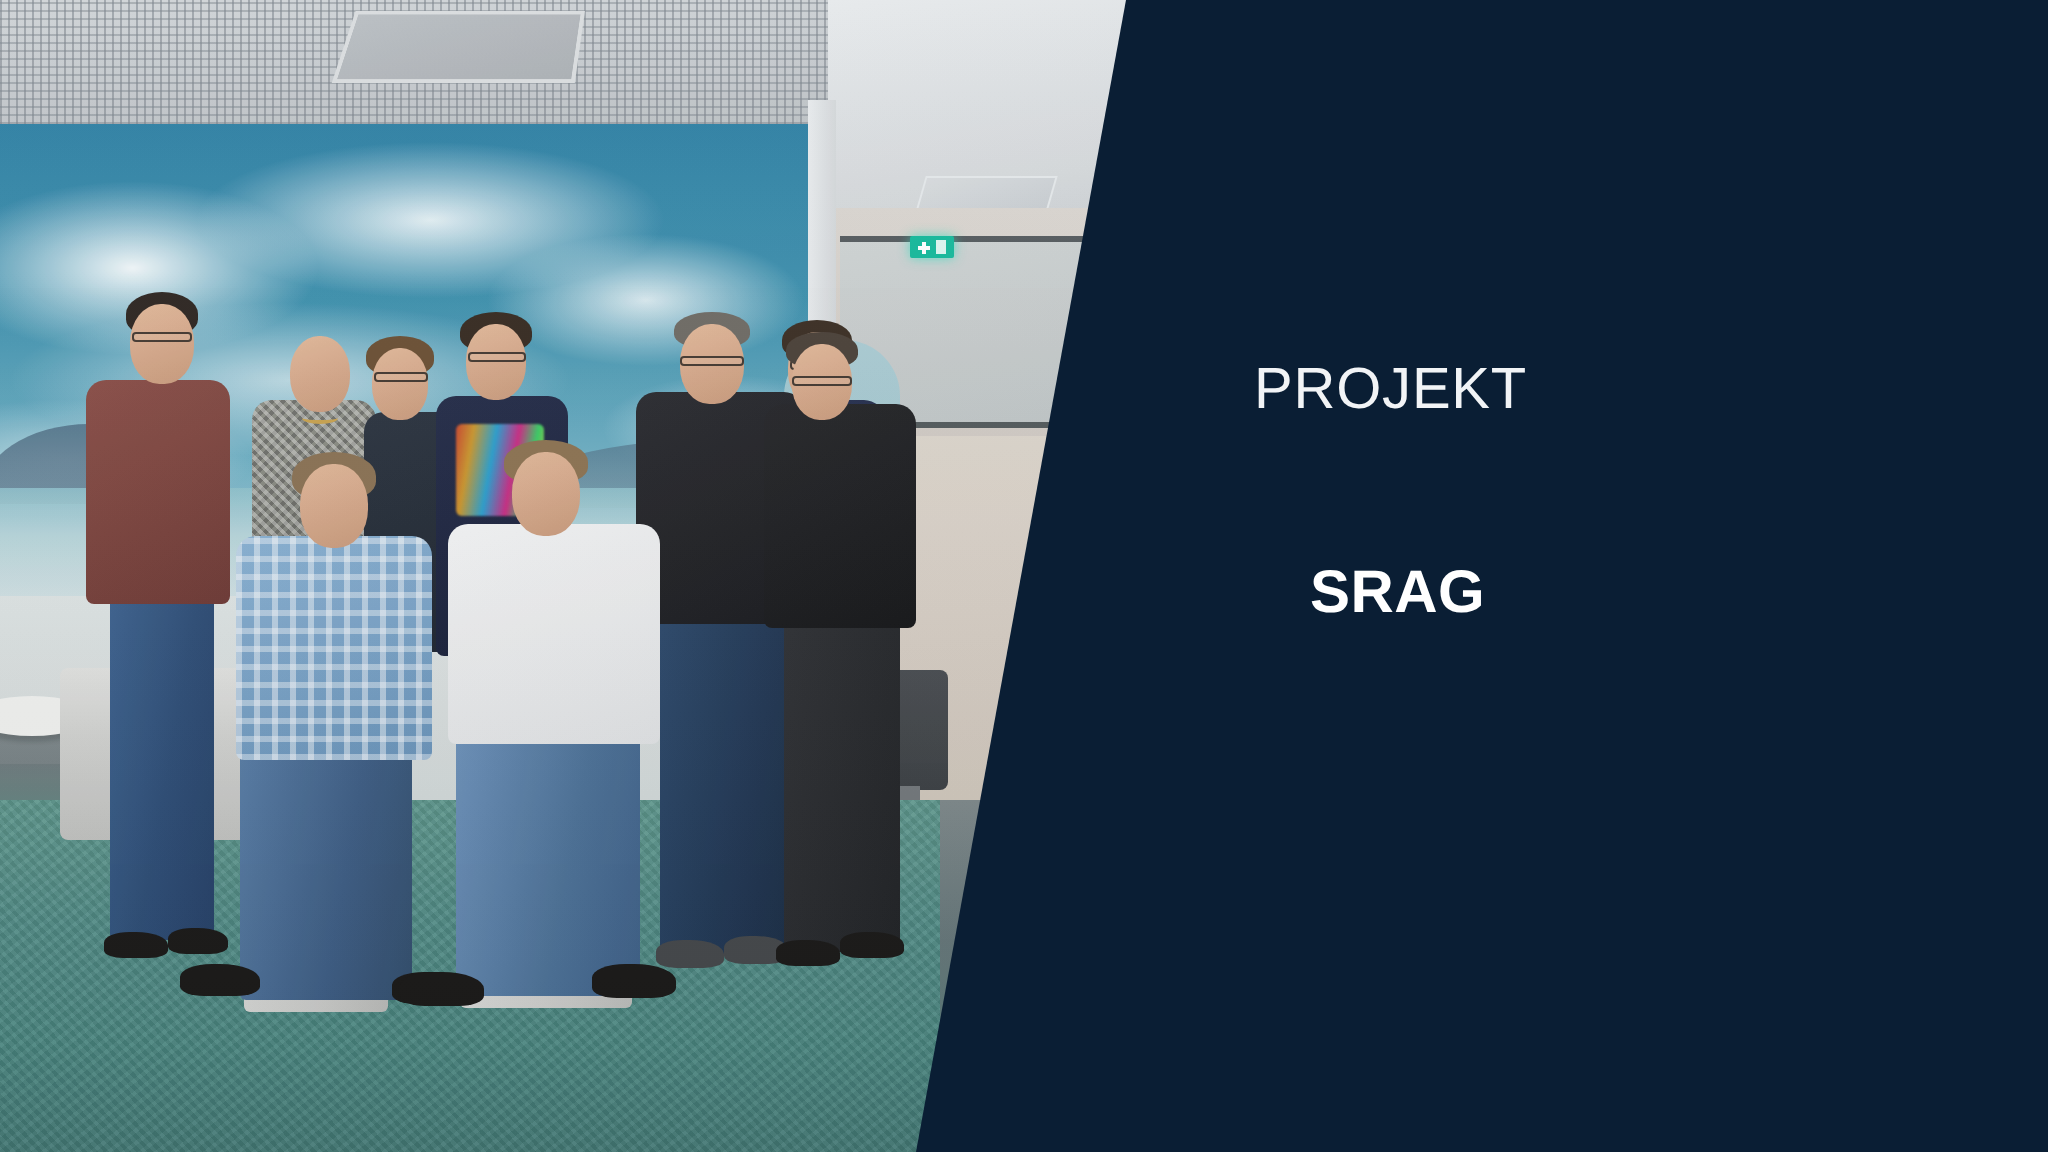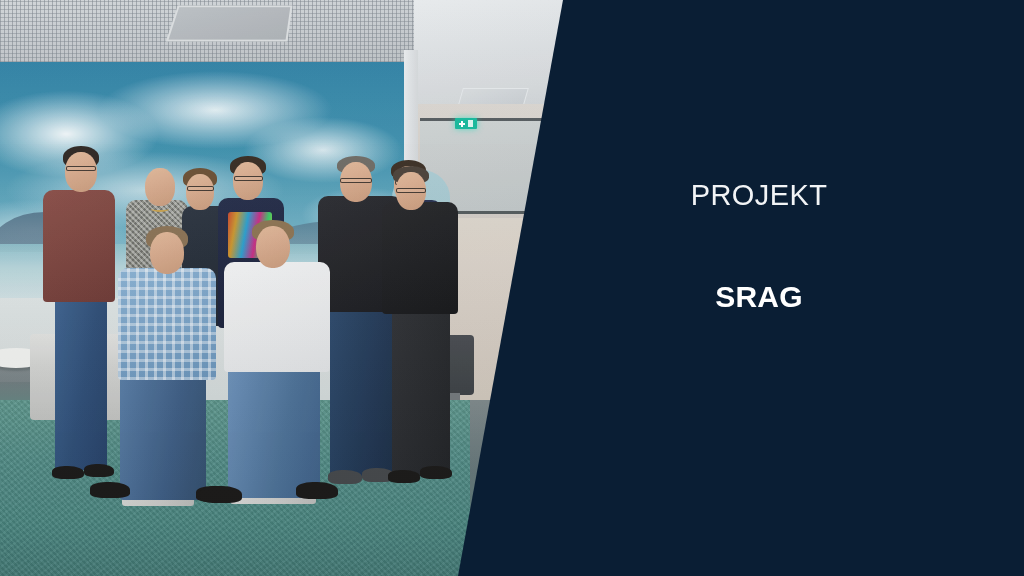--- a/index.html
+++ b/index.html
@@ -320,30 +320,30 @@
 
   
   .navy-panel {
     position:absolute; left:0; top:0; width:1024px; height:576px;
     background:#0A1E34;
     clip-path:polygon(563px 0, 1024px 0, 1024px 576px, 458px 576px);
   }
 
   
   .text-block {
-    position:absolute; left:589px; top:180px; width:340px;text-align:center;
+    position:absolute; left:627px; top:180px; width:340px;
   }
   .kicker {
     font-size:29px; font-weight:400; color:#F2F4F6;
     letter-spacing:.4px; line-height:1.1;
   }
   .title {
     margin-top:68px;
     font-size:30px; font-weight:700; color:#FFFFFF;
-    letter-spacing:.2px; line-height:1.15;
+    letter-spacing:.2px; line-height:1.15;margin-left:28px;
   }
   .subtitle {
     margin-top:8px;
     font-size:28px; font-weight:400; color:#F2F4F6;
     letter-spacing:.1px; line-height:1.2;
   }
 </style>
 </head>
 <body>
 

